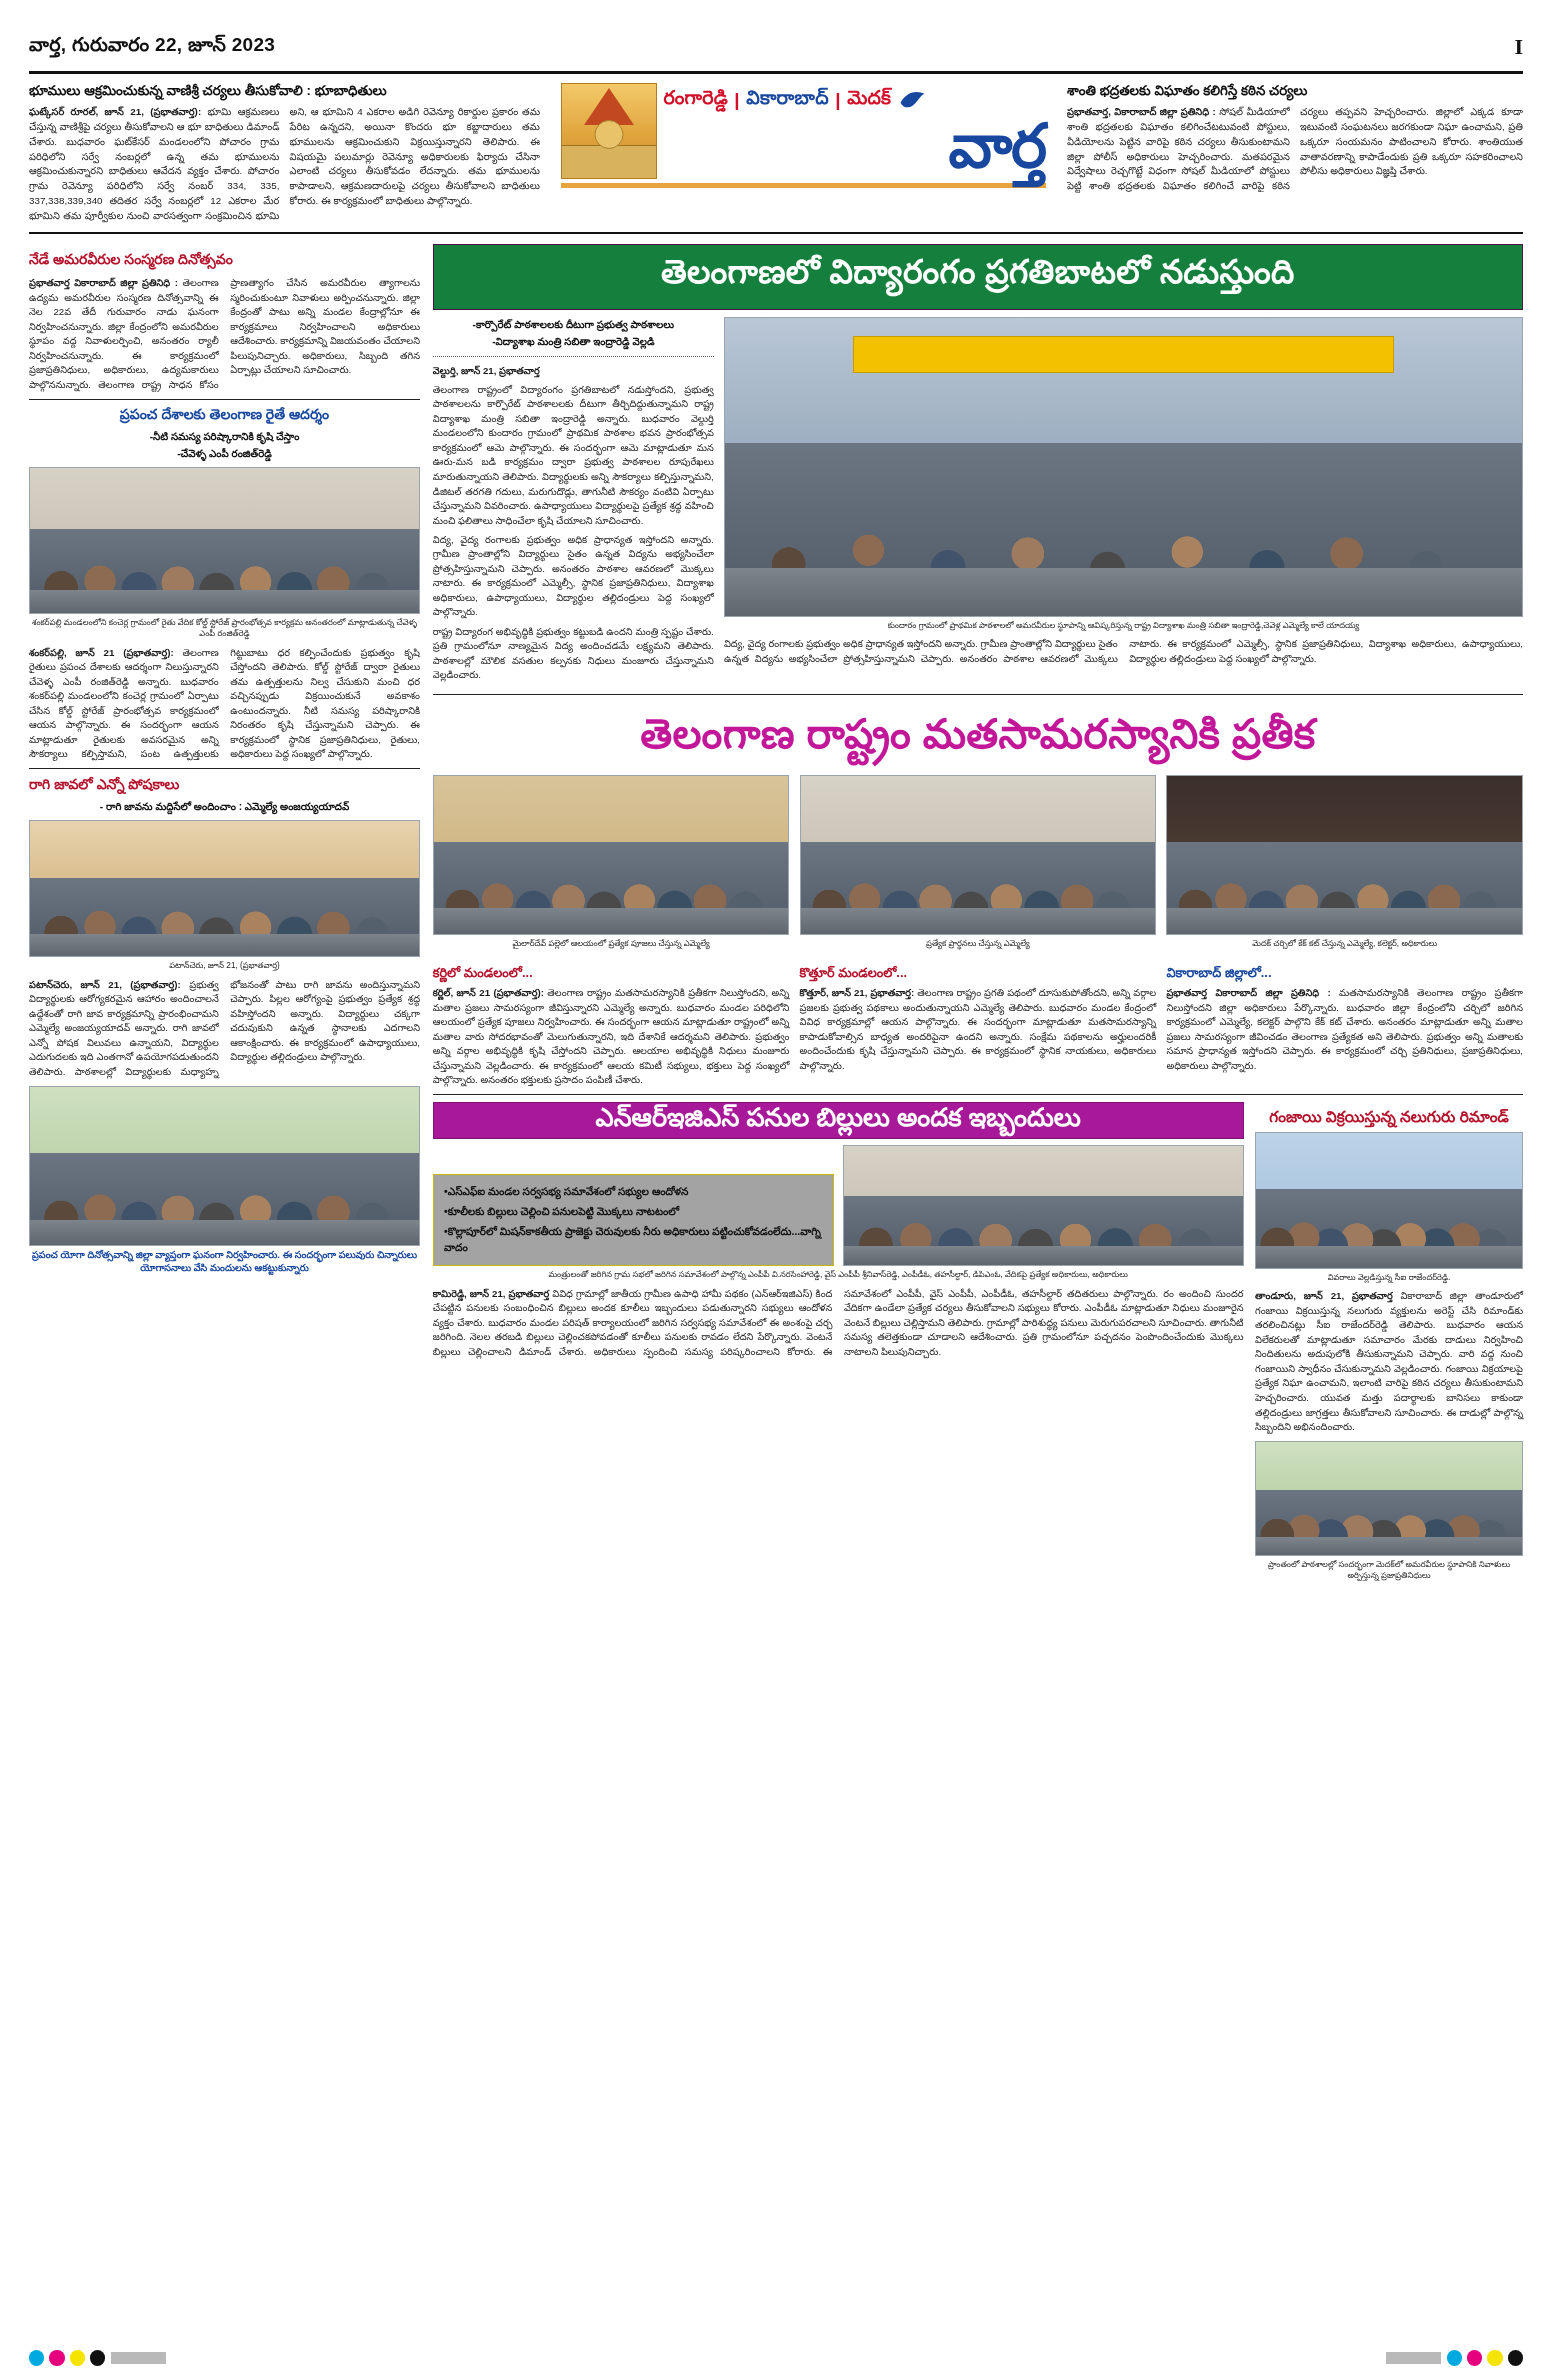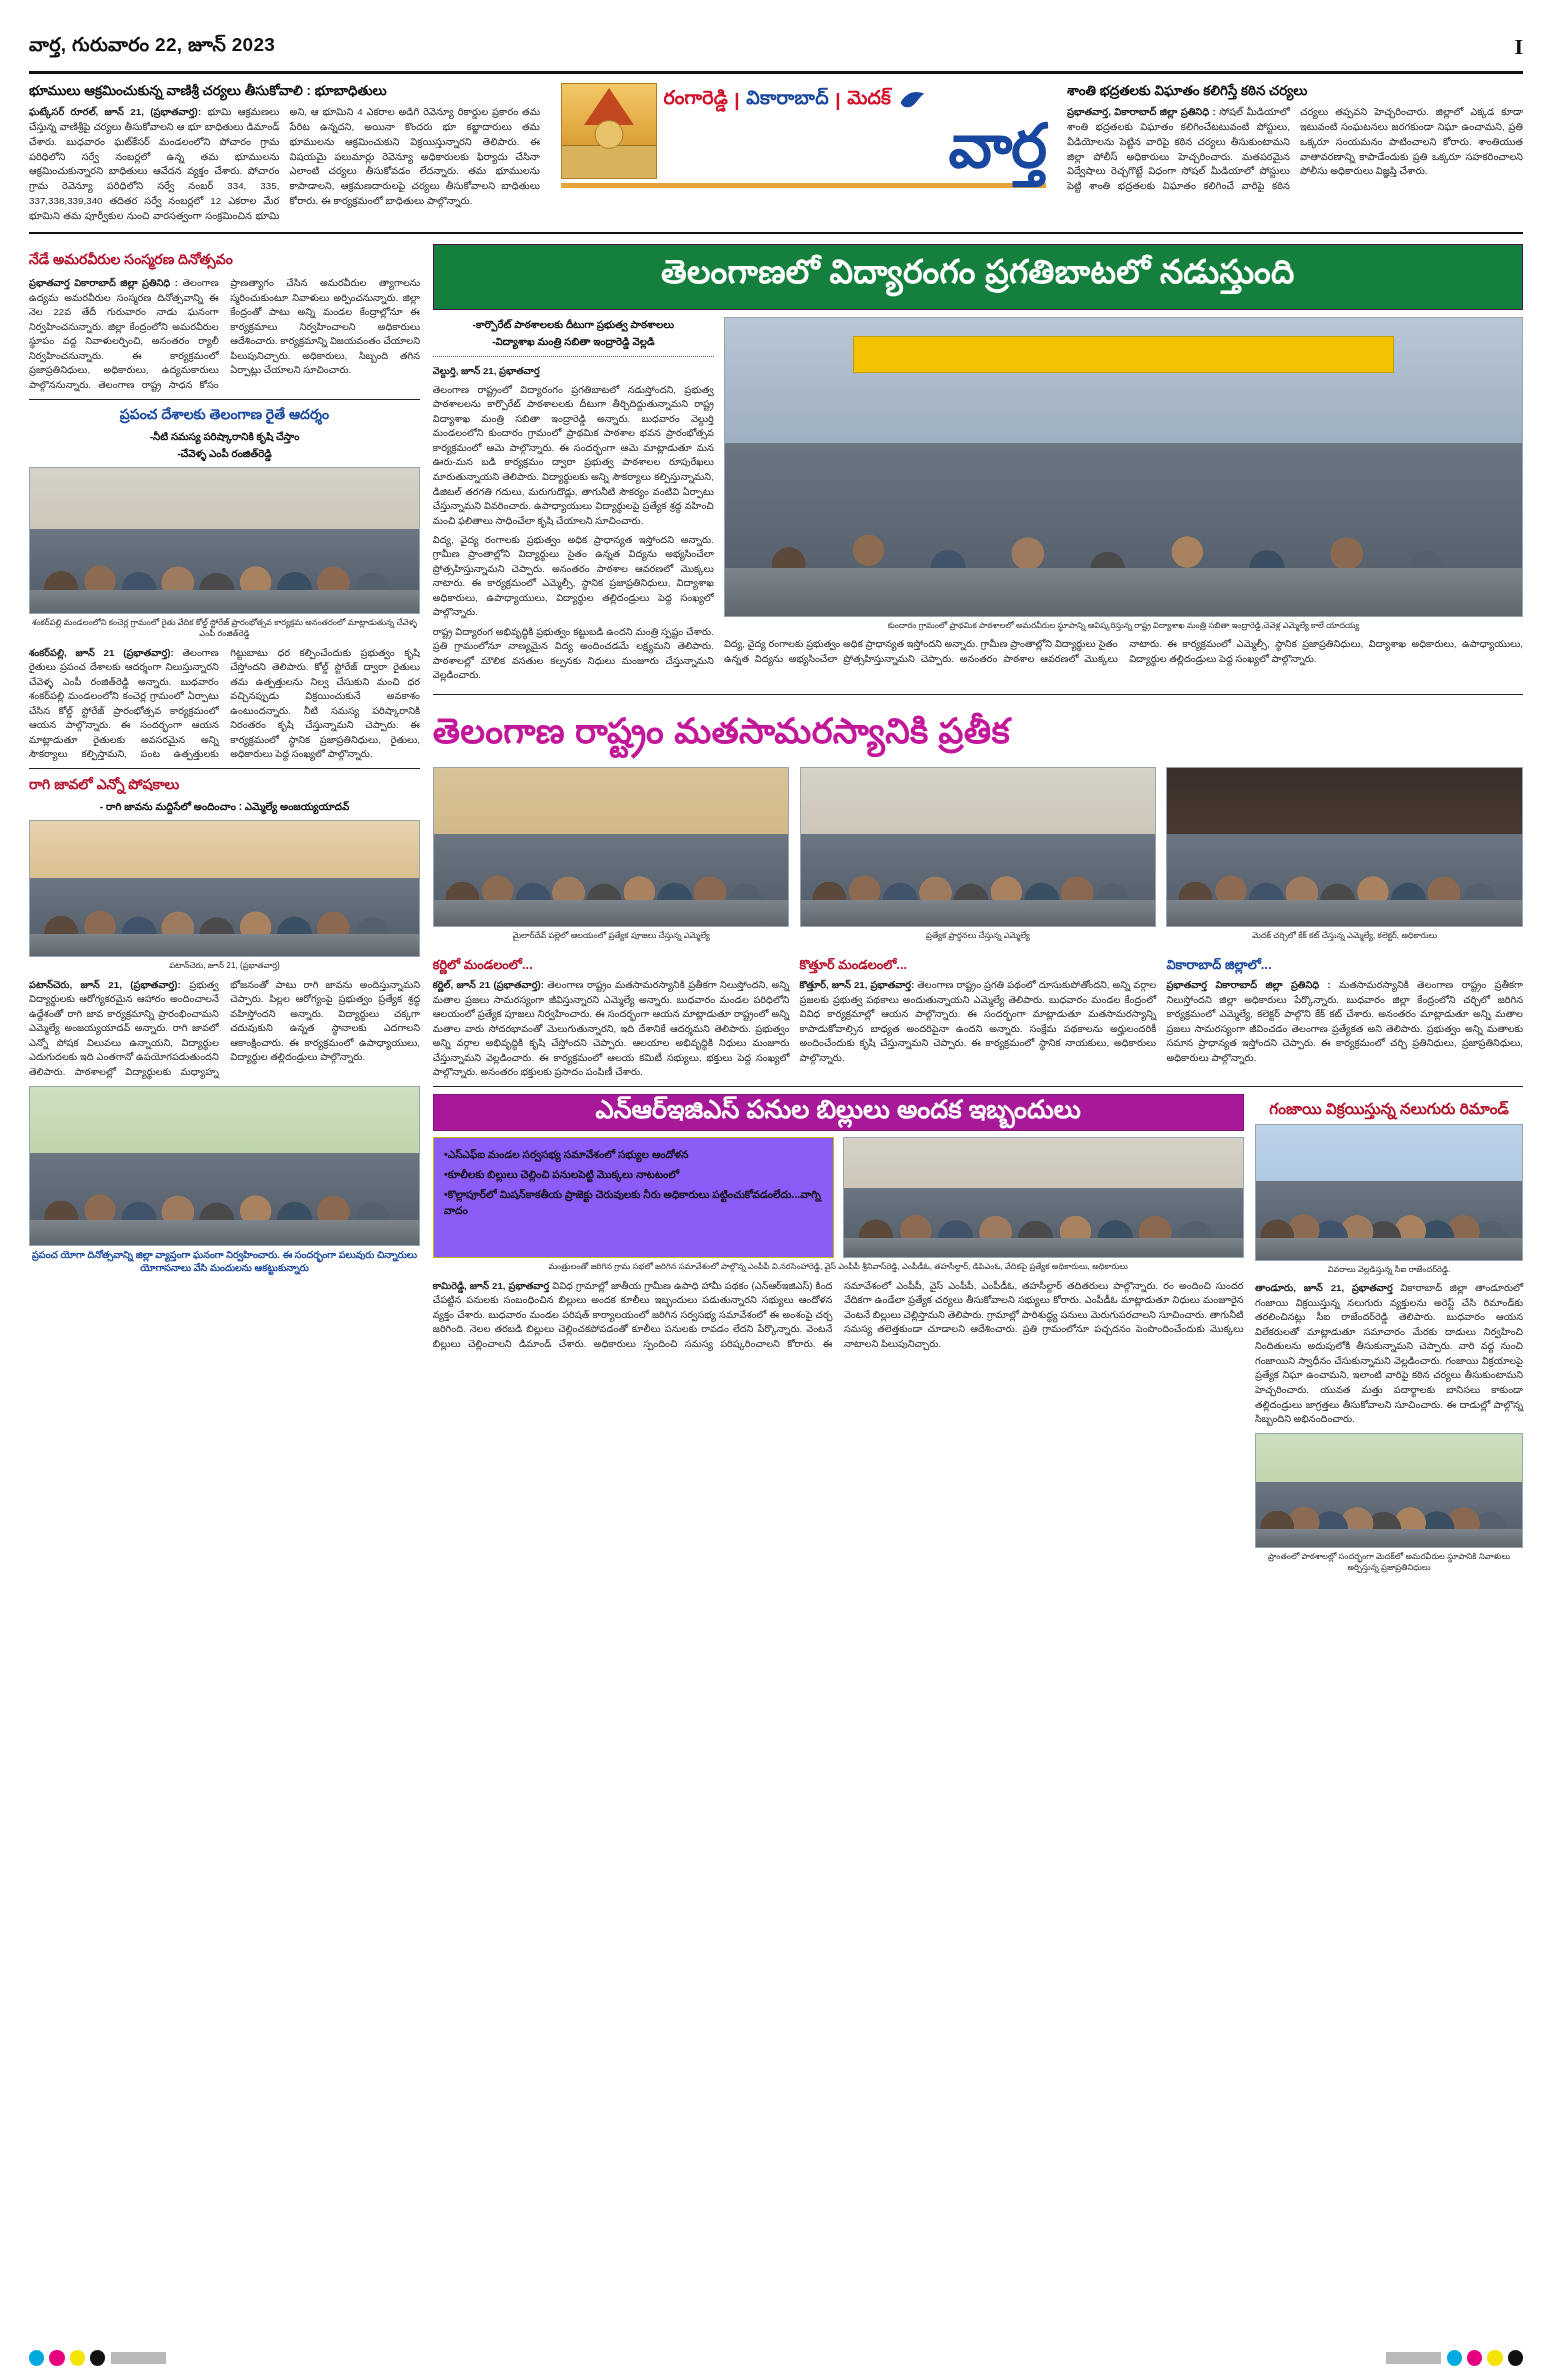--- a/index.html
+++ b/index.html
@@ -202,45 +202,46 @@
     background: #15803d;
     color: #fff;
     text-align: center;
     font-size: 33px;
     font-weight: bold;
     padding: 7.7px 6.4px 10.2px 6.4px;
     border: 1.3px solid #4d1149;
     letter-spacing: 0.3px;
   }
   .banner2 {
-    text-align: left;
-    font-size: 35px;
+    text-align: center;
+    font-size: 41px;
     font-weight: bold;
     color: #c3179a;
     padding: 10.2px 0 6.4px 0;
     letter-spacing: 0.3px;
   }
   .banner3 {
     background:#a8199a;
     color:#fff;
     text-align:center;
     font-size: 25.5px;
     font-weight:bold;
     padding:0;
     border:1.3px solid #7c1272;
   }
 
   .bulletbox {
-    background:#8b5cf6;
+    background:#a3a3a3;
     border:1.3px solid #c9b800;
     padding:7.7px 10.2px;
     font-size:10.5px;
     font-weight:bold;
     line-height:1.55;
     color:#111;
+    margin-top:29px;
   }
   .bulletbox div { margin-bottom:3.8px; }
   .bulletbox div:last-child { margin-bottom:0; }
 
   .grid3 { display:grid; grid-template-columns:1fr 1fr 1fr; gap:10.2px; }
   .twocol { column-count:2; column-gap:11.5px; }
 
   
   .footer {
     position:absolute; left:0; right:0; bottom:11.5px;

